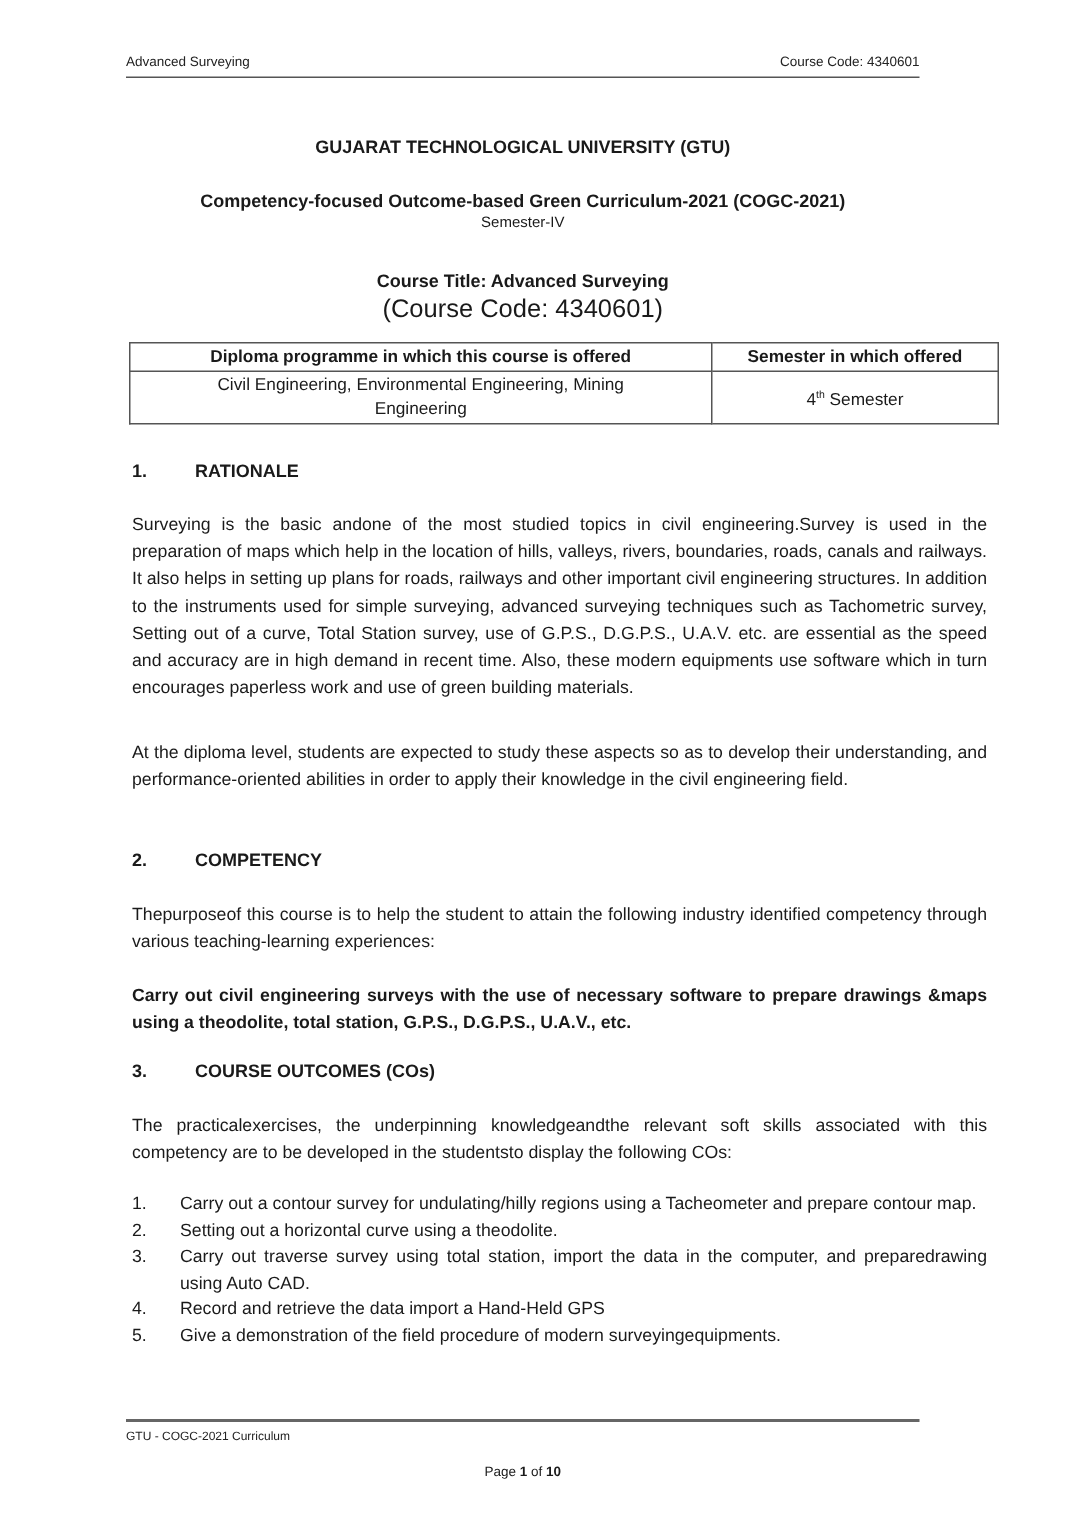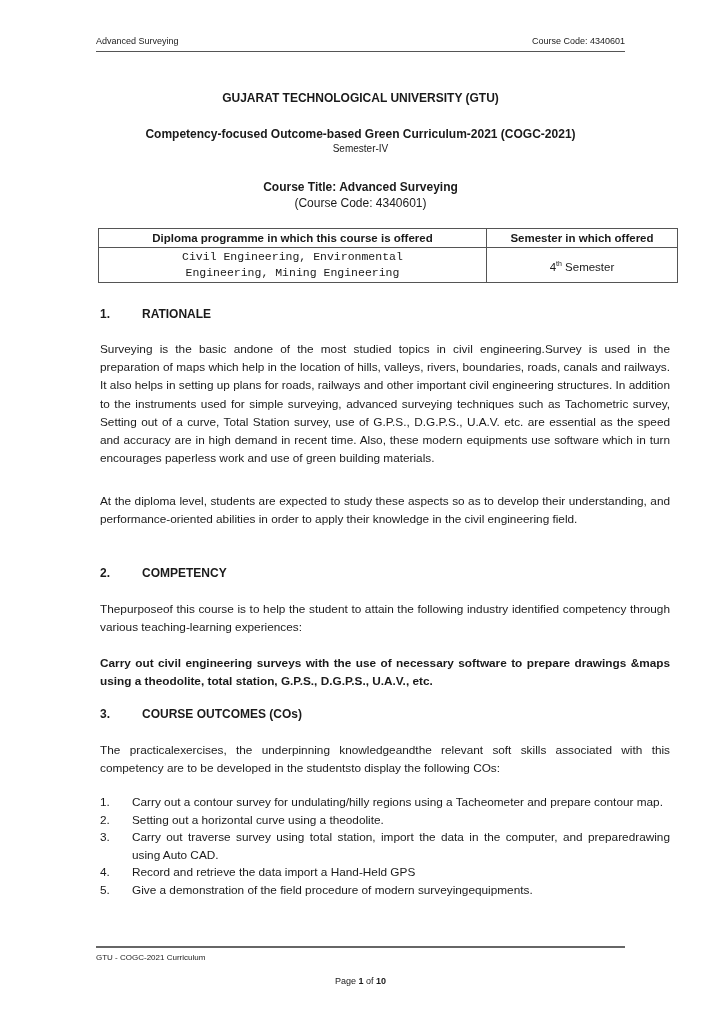--- a/index.html
+++ b/index.html
@@ -1,27 +1,27 @@
 <!DOCTYPE html>
 <html><head>
 <meta charset="utf-8">
 <style>
   html, body { margin: 0; padding: 0; background: #ffffff; }
   body { width: 724px; height: 1024px; position: relative; overflow: hidden;
          font-family: "Liberation Sans", sans-serif; color: #1a1a1a; }
-  .page { position: absolute; left: 12px; top: 0; width: 697px; height: 1024px; }
+  .page { position: absolute; left: 0; top: 0; width: 697px; height: 1024px; }
   .hdr { position: absolute; left: 84px; right: 84px; top: 36px; height: 14px;
          font-size: 9px; color: #222; display: flex; justify-content: space-between; }
   .hdr-rule { position: absolute; left: 84px; right: 84px; top: 51px; border-top: 1px solid #555; }
   .center { position: absolute; left: 84px; right: 84px; text-align: center; }
   .t1 { top: 91px; font-size: 12px; font-weight: bold; }
   .t2 { top: 127px; font-size: 12px; font-weight: bold; }
   .t3 { top: 143px; font-size: 10px; }
   .t4 { top: 180px; font-size: 12px; font-weight: bold; }
-  .t5 { top: 196px; font-size: 12px; }
+  .t5 { top: 196px; font-size: 17px; }
   table.offer { position: absolute; left: 86px; top: 228px; width: 580px;
                 border-collapse: collapse; font-size: 11.5px; }
   table.offer td, table.offer th { border: 1px solid #555; text-align: center; padding: 1px 4px; line-height: 16px; }
   table.offer th { font-weight: bold; margin-left: 45px; }
   sup { font-size: 7px; }
   .sec { position: absolute; left: 88px; font-size: 12px; font-weight: bold; }
   .sec .num { display: inline-block; width: 42px; }
   .para { position: absolute; left: 88px; width: 570px; font-size: 11.8px; line-height: 18.2px;
           text-align: justify; }
   .bold { font-weight: bold; }
@@ -52,21 +52,21 @@
   <div class="center t4">Course Title: Advanced Surveying</div>
   <div class="center t5">(Course Code: 4340601)</div>
 
   <table class="offer">
     <tbody>
         <tr>
       <th style="width:67%">Diploma programme in which this course is offered</th>
       <th>Semester in which offered</th>
     </tr>
     <tr>
-      <td style="padding:1px 50px;font-family:Liberation Mono, monospace;">Civil Engineering, Environmental Engineering, Mining Engineering</td>
+      <td style="padding:1px 50px;">Civil Engineering, Environmental Engineering, Mining Engineering</td>
       <td><span>4</span><sup>th</sup><span> Semester</span></td>
     </tr>
   </tbody>
     </table>
 
   <div class="sec" style="top:307px;">
     <span class="num">1.</span><span>RATIONALE</span>
   </div>
   <div class="para" style="top:340px;">Surveying is the basic andone of the most studied topics in civil engineering.Survey is used in the preparation of maps which help in the location of hills, valleys, rivers, boundaries, roads, canals and railways. It also helps in setting up plans for roads, railways and other important civil engineering structures. In addition to the instruments used for simple surveying, advanced surveying techniques such as Tachometric survey, Setting out of a curve, Total Station survey, use of G.P.S., D.G.P.S., U.A.V. etc. are essential as the speed and accuracy are in high demand in recent time. Also, these modern equipments use software which in turn encourages paperless work and use of green building materials.</div>
   <div class="para" style="top:492px;">At the diploma level, students are expected to study these aspects so as to develop their understanding, and performance-oriented abilities in order to apply their knowledge in the civil engineering field.</div>

